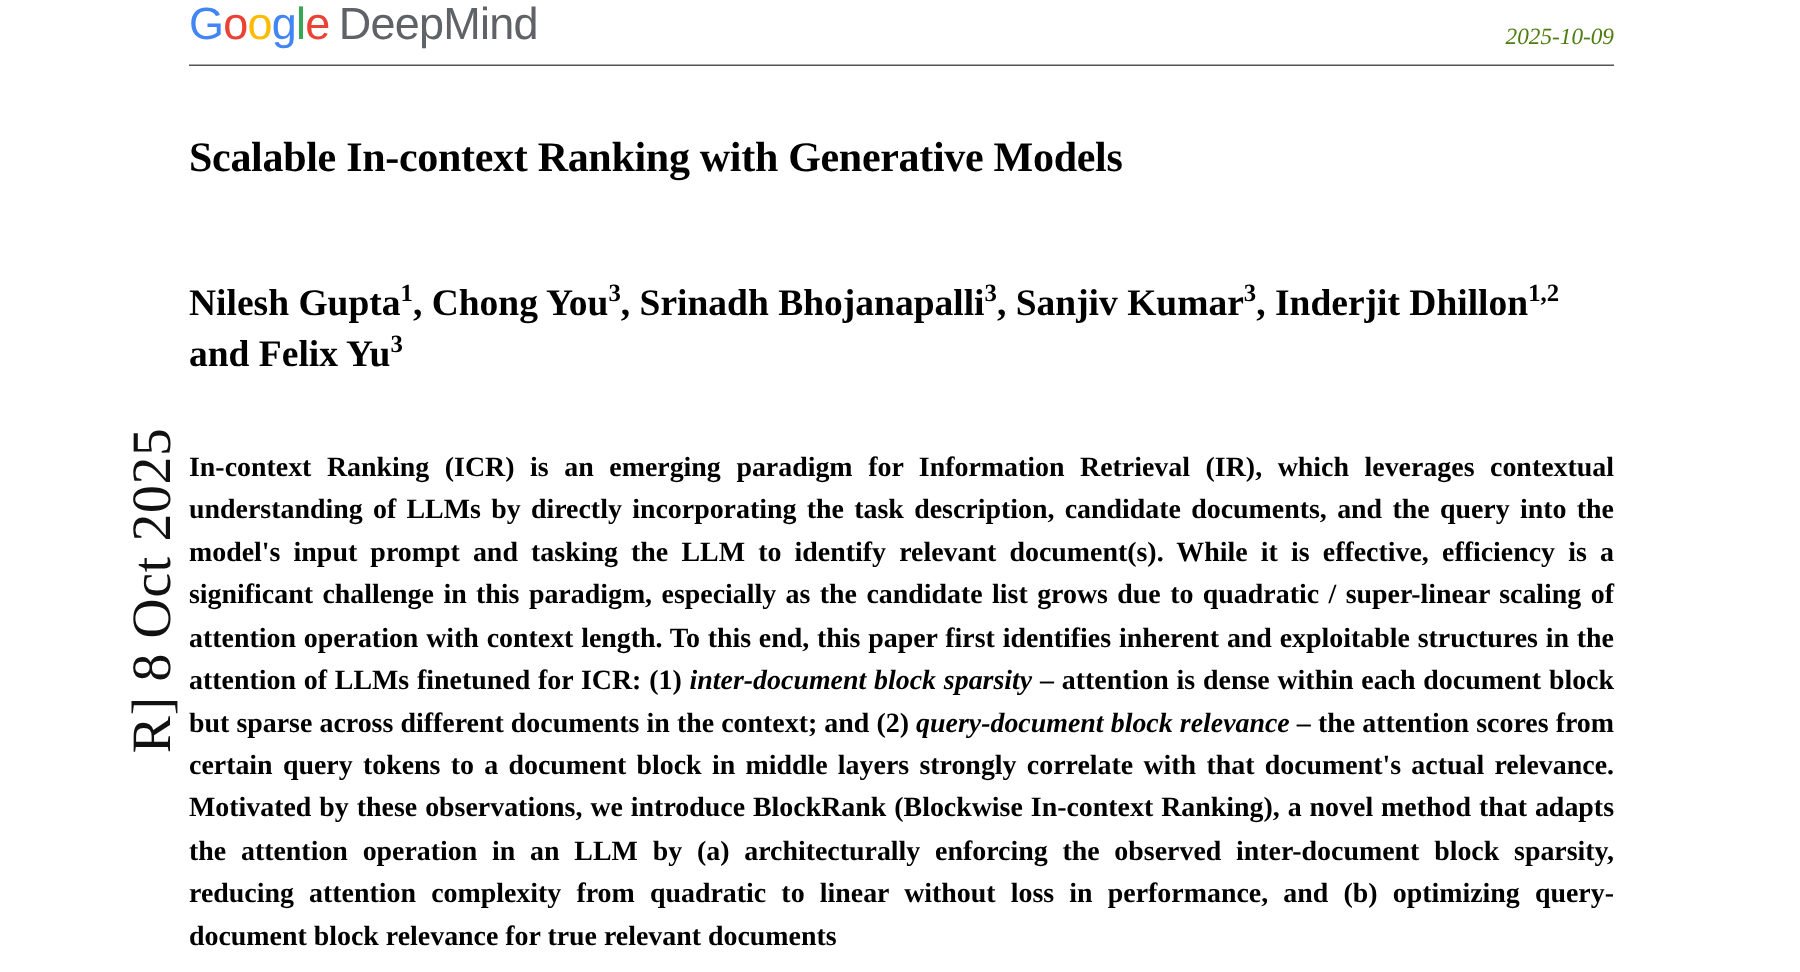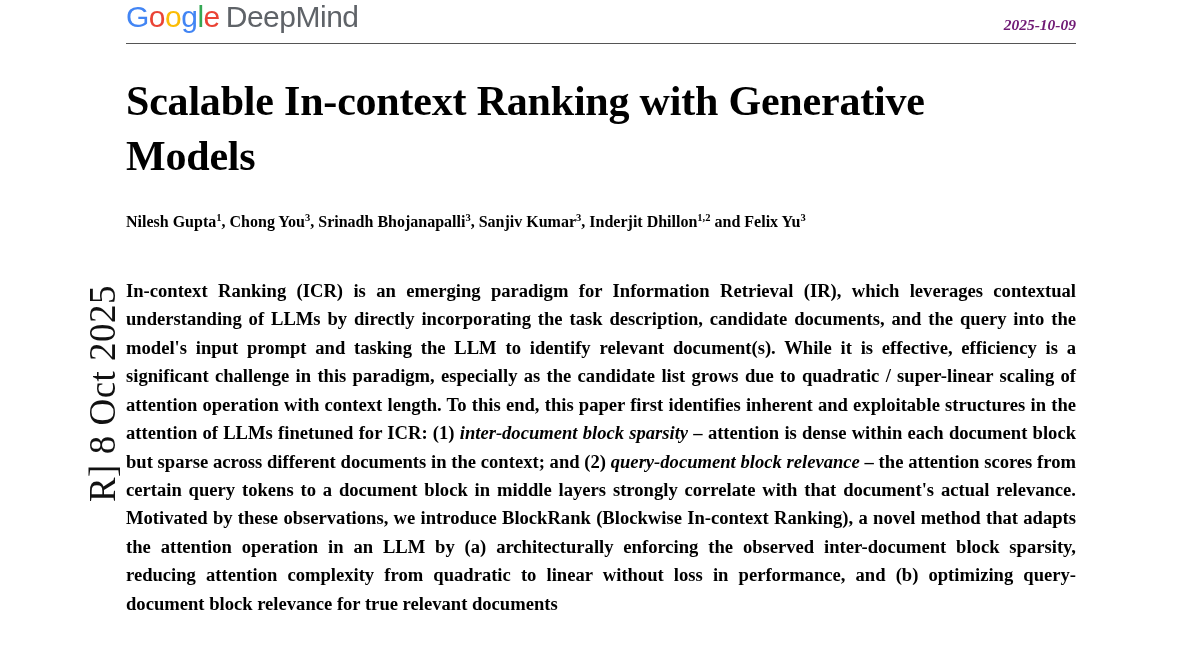--- a/index.html
+++ b/index.html
@@ -64,45 +64,44 @@
     color: #5f6368;
     font-weight: 400;
     margin-left: 6px;
   }
   .header-date {
     position: absolute;
     right: 0;
     top: 0;
     font-style: italic;
     font-size: 15.5px;
-    color: #701a75;
-    font-weight: bold;
+    color: #4d7c0f;
   }
   .rule {
     position: absolute;
     left: 0;
     right: 0;
     top: 27px;
     border-top: 1.2px solid #555;
   }
 
   
   .title {
-    margin-top: 32px;
-    font-size: 42px;
+    margin-top: 46px;
+    font-size: 28px;
     font-weight: bold;
     line-height: 1.30;
     letter-spacing: -0.2px;
     max-width: 900px;
   }
 
   
   .authors {
-    margin-top: 27px;
-    font-size: 16px;
+    margin-top: 62px;
+    font-size: 25px;
     font-weight: bold;
     line-height: 1.35;
   }
   .affil {
     margin-top: 4px;
     font-size: 15.5px;
     font-weight: normal;
     line-height: 1.35;
   }
   sup {

